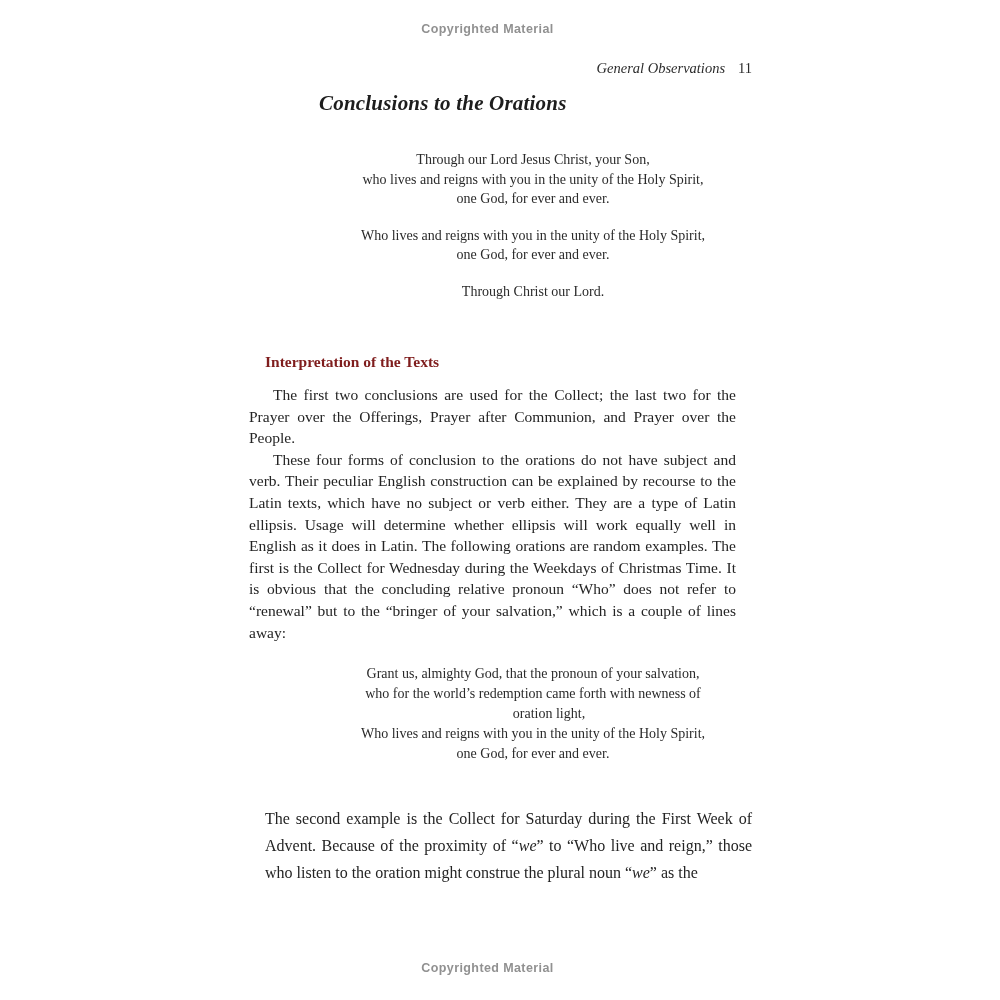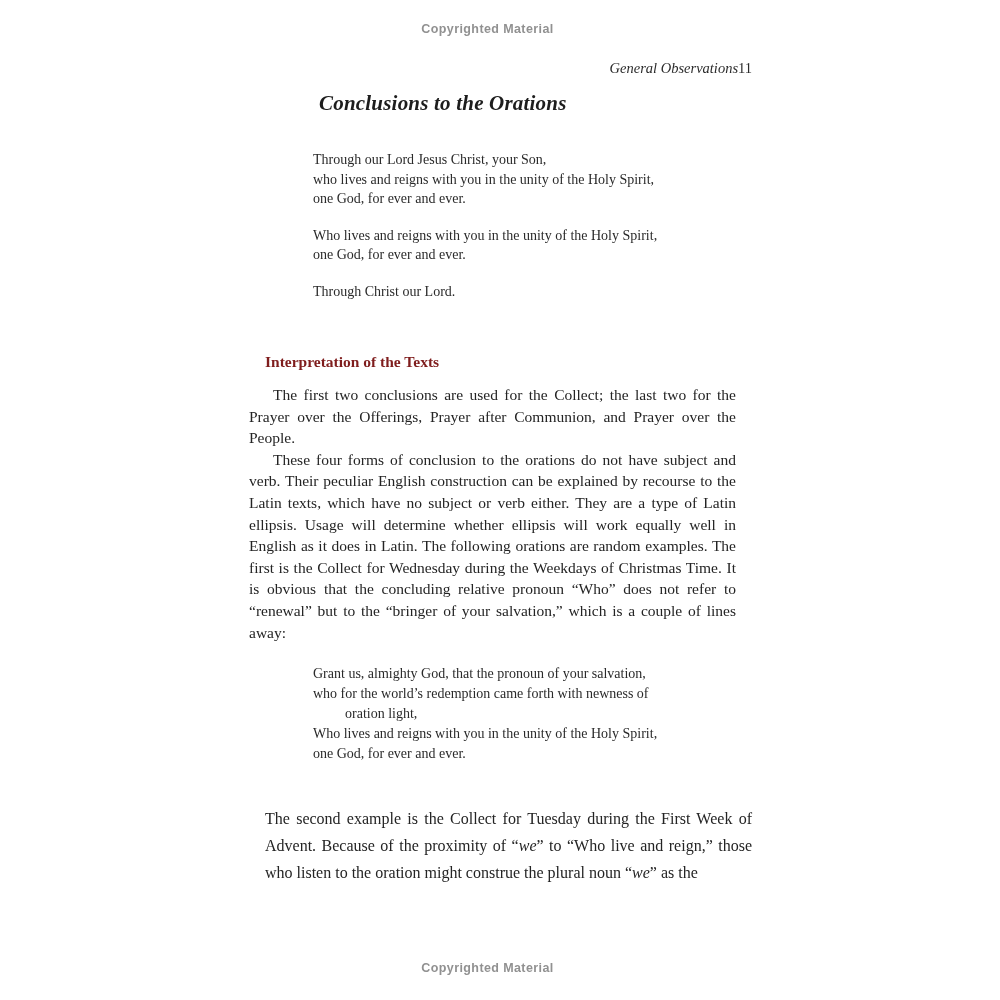--- a/index.html
+++ b/index.html
@@ -34,21 +34,21 @@
   .running-head {
     position: absolute;
     top: 60px;
     left: 265px;
     width: 487px;
     text-align: right;
     font-size: 14.5px;
     color: #2b2b2b;
   }
   .running-head .chapter { font-style: italic; }
-  .running-head .pagenum { font-style: normal; }
+  .running-head .pagenum { margin-left: 13px; font-style: normal; }
 
   .page-title {
     position: absolute;
     top: 87px;
     left: 315px;
     font-size: 21px;
     font-weight: bold;
     font-style: italic;
     color: #1d1d1d;
     letter-spacing: 0.2px;
@@ -57,21 +57,21 @@
   .quote-block {
     position: absolute;
     left: 313px;
     width: 440px;
     font-size: 14px;
     line-height: 19.5px;
     color: #2a2a2a;
   }
   .quote-block.first { top: 150px; }
   .quote-block.second { top: 664px; line-height: 20px; }
-  .stanza { margin-bottom: 17px; }
+  .stanza { margin-bottom: 17px; text-align: center; }
   .stanza:last-child { margin-bottom: 0; }
   .qline { white-space: nowrap; }
   .qline.hang { padding-left: 32px; }
 
   .section-heading {
     position: absolute;
     top: 353px;
     left: 265px;
     font-size: 15.5px;
     font-weight: bold;
@@ -145,18 +145,18 @@
     <div class="stanza">
       <div class="qline">Grant us, almighty God, that the pronoun of your salvation,</div>
       <div class="qline">who for the world’s redemption came forth with newness of</div>
       <div class="qline hang">oration light,</div>
       <div class="qline">Who lives and reigns with you in the unity of the Holy Spirit,</div>
       <div class="qline">one God, for ever and ever.</div>
     </div>
   </div>
 
   <div class="closing-text">
-    <p><span>The second example is the Collect for Tuesday during the First Week of Advent. Because of the proximity of “</span><span class="it">we</span><span>” to “Who live and reign,” those who listen to the oration might construe the plural noun “</span><span class="it">we</span><span>” as the</span></p>
+    <p><span>The second example is the Collect for Saturday during the First Week of Advent. Because of the proximity of “</span><span class="it">we</span><span>” to “Who live and reign,” those who listen to the oration might construe the plural noun “</span><span class="it">we</span><span>” as the</span></p>
   </div>
 
   <div class="copyright bottom">Copyrighted Material</div>
 
 </div>
 
 </body></html>

